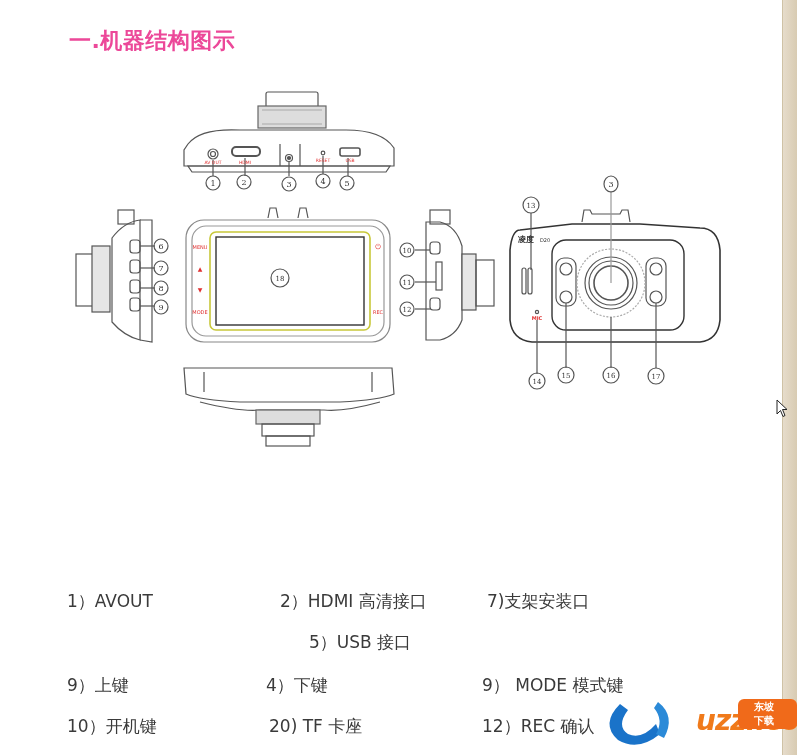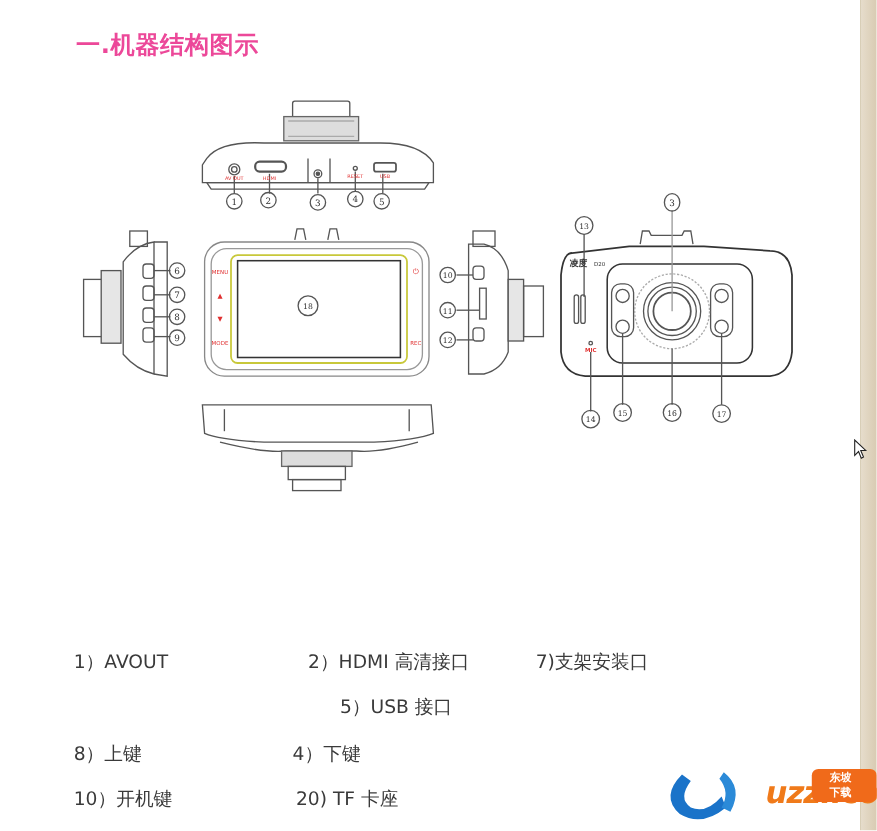--- a/index.html
+++ b/index.html
@@ -189,26 +189,28 @@
 
 <div class="legend-row" style="top:590px;">
   <span class="legend-item" style="left:67px;">1）AVOUT</span>
   <span class="legend-item" style="left:280px;">2）HDMI 高清接口</span>
   <span class="legend-item" style="left:487px;">7)支架安装口</span>
 </div>
 <div class="legend-row" style="top:631px;">
   <span class="legend-item" style="left:273px;margin-left:36px;">5）USB 接口</span>
 </div>
 <div class="legend-row" style="top:674px;">
-  <span class="legend-item" style="left:67px;">8）上键</span>
+  <span class="legend-item" style="left:67px;">9）上键</span>
   <span class="legend-item" style="left:266px;">4）下键</span>
+  <span class="legend-item" style="left:482px;">9） MODE 模式键</span>
 </div>
 <div class="legend-row" style="top:715px;">
   <span class="legend-item" style="left:67px;">10）开机键</span>
   <span class="legend-item" style="left:269px;">20) TF 卡座</span>
+  <span class="legend-item" style="left:482px;">12）REC  确认</span>
 </div>
 
 <div class="right-strip"></div>
 
 <svg class="cursor" viewBox="0 0 14 20" xmlns="http://www.w3.org/2000/svg">
   <path d="M1 1 L1 15 L4.5 11.5 L7 17.5 L9 16.5 L6.5 10.5 L11 10.5 Z" fill="#fff" stroke="#222" stroke-width="1"></path>
 </svg>
 
 <svg class="watermark" viewBox="0 0 190 58" xmlns="http://www.w3.org/2000/svg">
   <path d="M22 10 Q2 30 20 46 Q40 58 62 40 L58 30 Q44 46 30 40 Q18 32 30 16 Z" fill="#1a73c9"></path>

